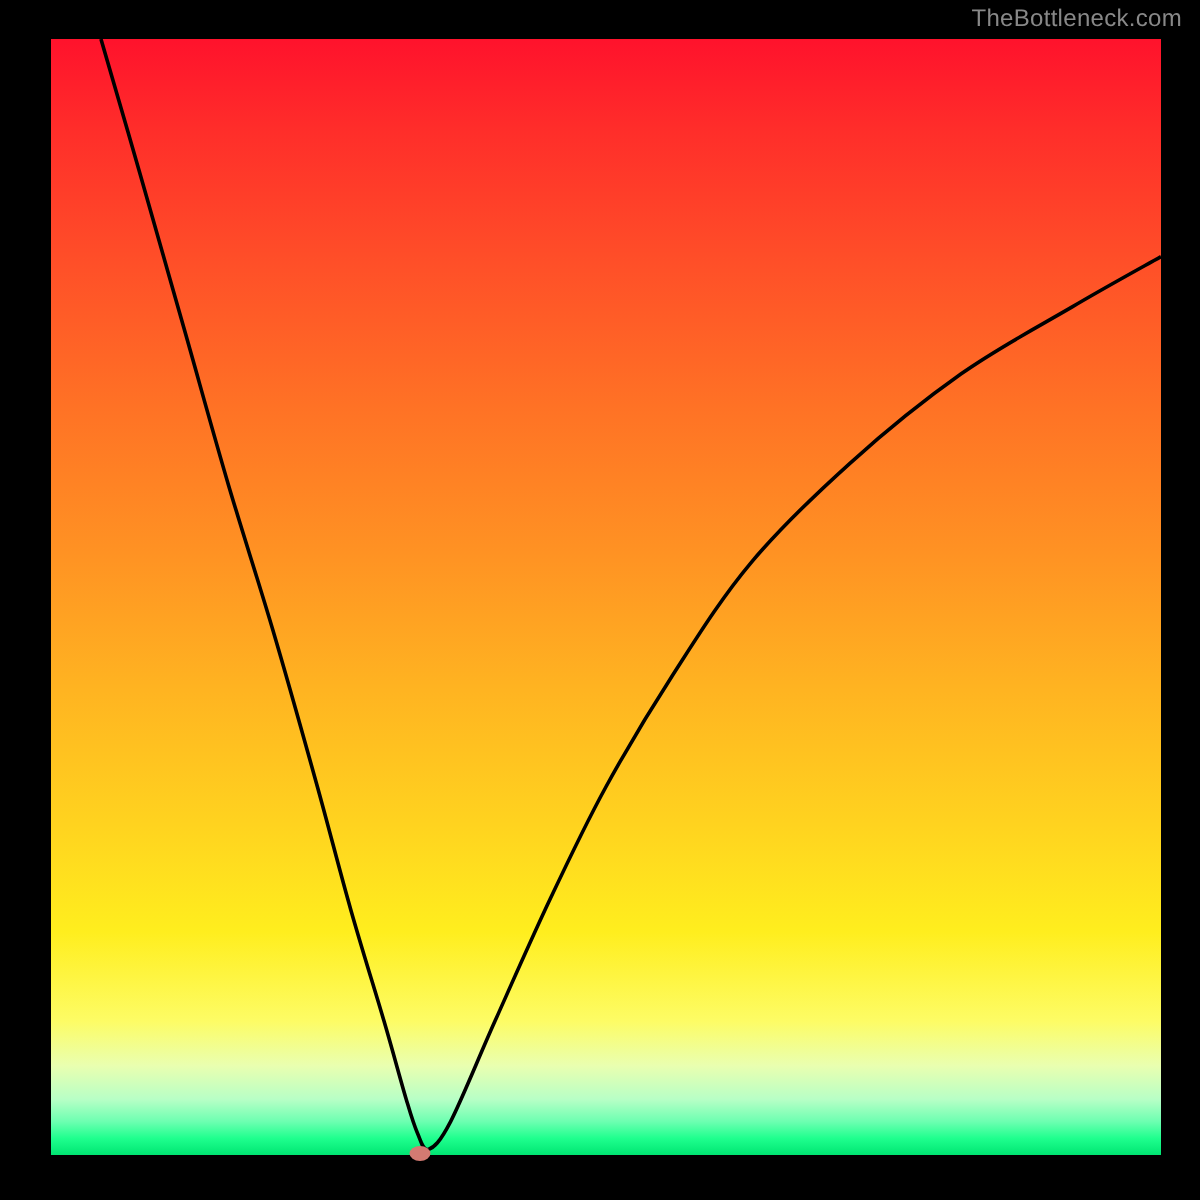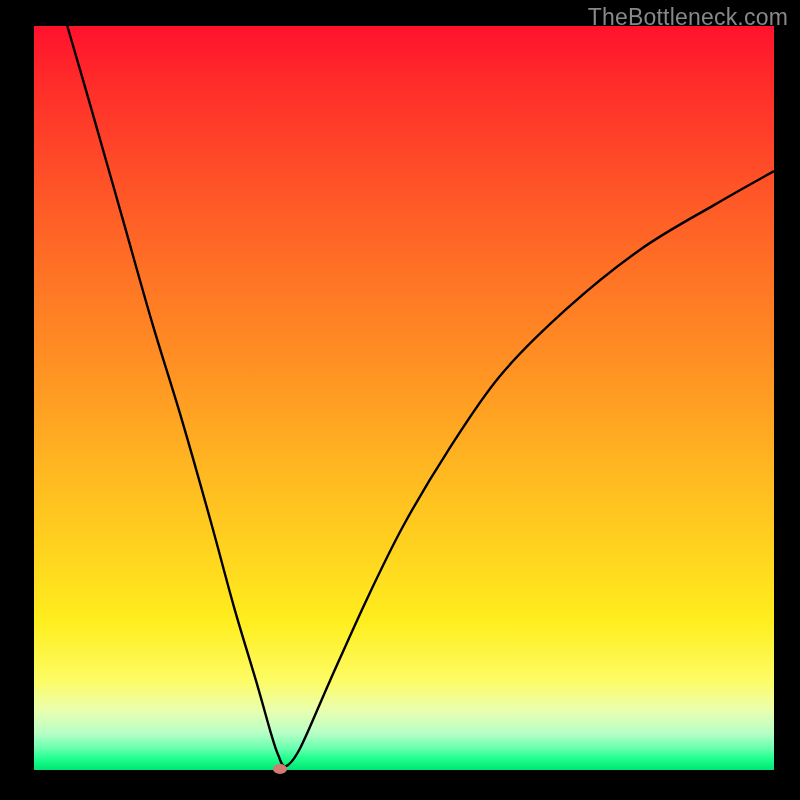--- a/index.html
+++ b/index.html
@@ -54,21 +54,21 @@
     width: 14px;
     height: 10px;
     background: #d37a72;
     border-radius: 50%;
   }
   .watermark {
     position: absolute;
     top: 4px;
     right: 12px;
     color: #888;
-    font-size: 23px;
+    font-size: 16px;
     letter-spacing: 0.2px;
   }
 </style>
 </head>
 <body>
 
 <div class="outer">
 
   <div class="plot-area">
 

